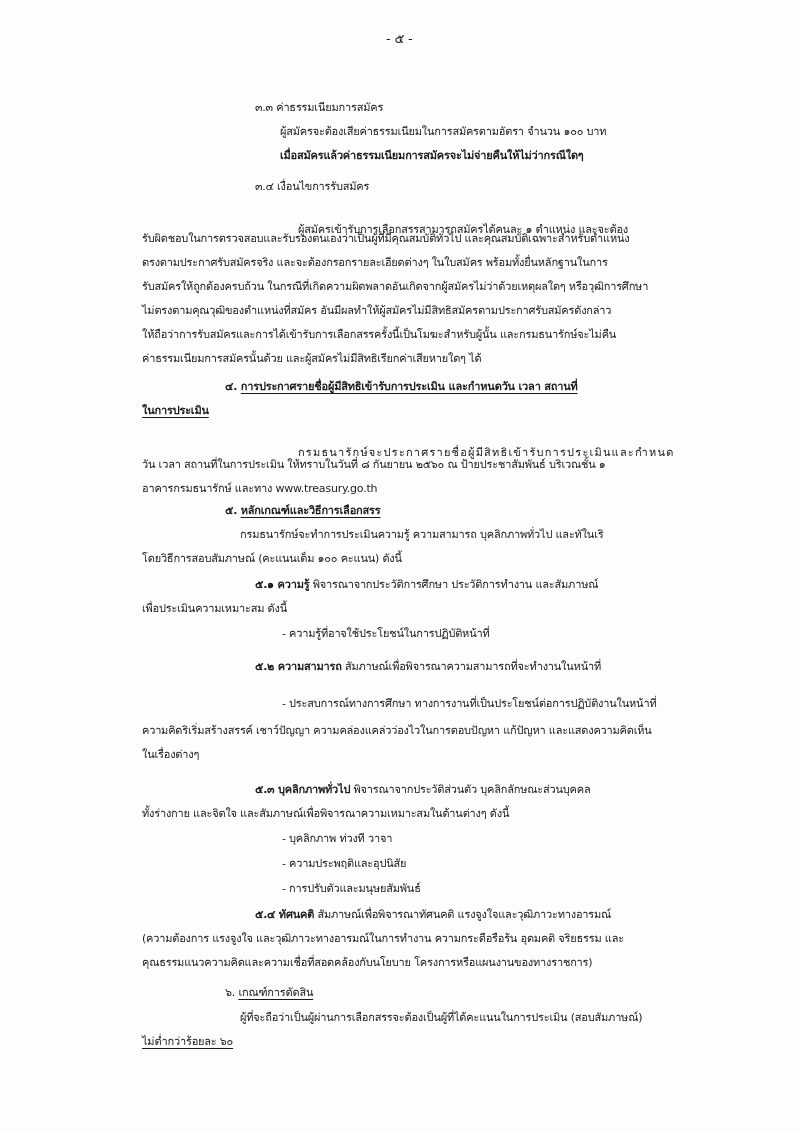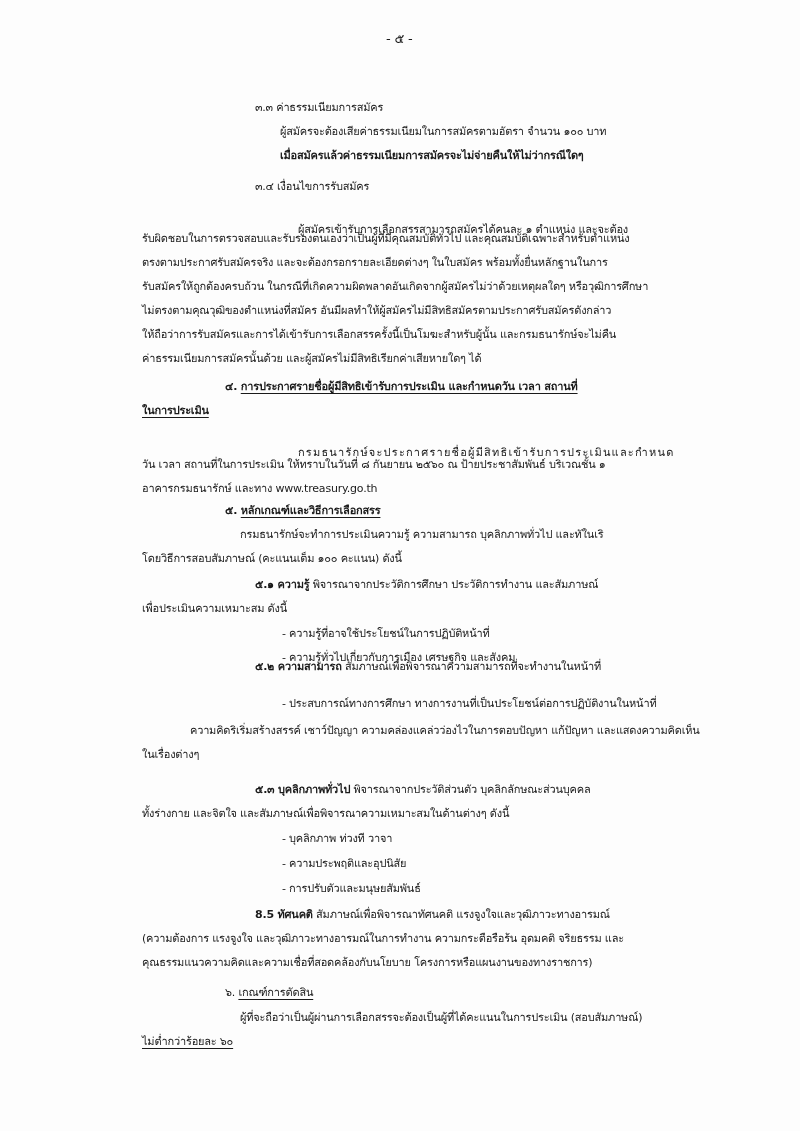--- a/index.html
+++ b/index.html
@@ -51,39 +51,38 @@
     <span class="u">หลักเกณฑ์และวิธีการเลือกสรร</span>
   </div>
   <div class="line" style="left:240px; top:526px;">กรมธนารักษ์จะทำการประเมินความรู้ ความสามารถ บุคลิกภาพทั่วไป และทัในเริ</div>
   <div class="line" style="left:142px; top:550px;">โดยวิธีการสอบสัมภาษณ์ (คะแนนเต็ม ๑๐๐ คะแนน) ดังนี้</div>
 
   <div class="line" style="left:255px; top:576px;">
     <span class="bold">๕.๑ ความรู้</span><span> พิจารณาจากประวัติการศึกษา ประวัติการทำงาน และสัมภาษณ์</span>
   </div>
   <div class="line" style="left:142px; top:600px;">เพื่อประเมินความเหมาะสม ดังนี้</div>
   <div class="line" style="left:282px; top:625px;">- ความรู้ที่อาจใช้ประโยชน์ในการปฏิบัติหน้าที่</div>
-  <div class="line" style="left:282px; top:649px;">- ความรู้ทั่วไปเกี่ยวกับการเมือง เศรษฐกิจ และสังคม</div>
   <div class="line" style="left:282px; top:695px;">- ประสบการณ์ทางการศึกษา ทางการงานที่เป็นประโยชน์ต่อการปฏิบัติงานในหน้าที่</div>
 
   <div class="line" style="left:255px; top:658px;">
     <span class="bold">๕.๒ ความสามารถ</span><span> สัมภาษณ์เพื่อพิจารณาความสามารถที่จะทำงานในหน้าที่</span>
   </div>
-  <div class="line" style="left:142px; top:722px;margin-left:48px;">ความคิดริเริ่มสร้างสรรค์ เชาว์ปัญญา ความคล่องแคล่วว่องไวในการตอบปัญหา แก้ปัญหา และแสดงความคิดเห็น</div>
+  <div class="line" style="left:142px; top:722px;">ความคิดริเริ่มสร้างสรรค์ เชาว์ปัญญา ความคล่องแคล่วว่องไวในการตอบปัญหา แก้ปัญหา และแสดงความคิดเห็น</div>
   <div class="line" style="left:142px; top:746px;">ในเรื่องต่างๆ</div>
 
   <div class="line" style="left:255px; top:781px;">
     <span class="bold">๕.๓ บุคลิกภาพทั่วไป</span><span> พิจารณาจากประวัติส่วนตัว บุคลิกลักษณะส่วนบุคคล</span>
   </div>
   <div class="line" style="left:142px; top:805px;">ทั้งร่างกาย และจิตใจ และสัมภาษณ์เพื่อพิจารณาความเหมาะสมในด้านต่างๆ ดังนี้</div>
   <div class="line" style="left:282px; top:830px;">- บุคลิกภาพ ท่วงที วาจา</div>
   <div class="line" style="left:282px; top:855px;">- ความประพฤติและอุปนิสัย</div>
   <div class="line" style="left:282px; top:880px;">- การปรับตัวและมนุษยสัมพันธ์</div>
 
   <div class="line" style="left:255px; top:906px;">
-    <span class="bold">8.5 ทัศนคติ</span><span> สัมภาษณ์เพื่อพิจารณาทัศนคติ แรงจูงใจและวุฒิภาวะทางอารมณ์</span>
+    <span class="bold">๕.๔ ทัศนคติ</span><span> สัมภาษณ์เพื่อพิจารณาทัศนคติ แรงจูงใจและวุฒิภาวะทางอารมณ์</span>
   </div>
   <div class="line" style="left:142px; top:930px;">(ความต้องการ แรงจูงใจ และวุฒิภาวะทางอารมณ์ในการทำงาน ความกระตือรือร้น อุดมคติ จริยธรรม และ</div>
   <div class="line" style="left:142px; top:954px;">คุณธรรมแนวความคิดและความเชื่อที่สอดคล้องกับนโยบาย โครงการหรือแผนงานของทางราชการ)</div>
 
   <div class="line" style="left:225px; top:984px;">
     <span>๖.</span>
     <span class="u">เกณฑ์การตัดสิน</span>
   </div>
   <div class="line" style="left:240px; top:1009px;">ผู้ที่จะถือว่าเป็นผู้ผ่านการเลือกสรรจะต้องเป็นผู้ที่ได้คะแนนในการประเมิน (สอบสัมภาษณ์)</div>
   <div class="line u" style="left:142px; top:1033px;">ไม่ต่ำกว่าร้อยละ  ๖๐</div>

